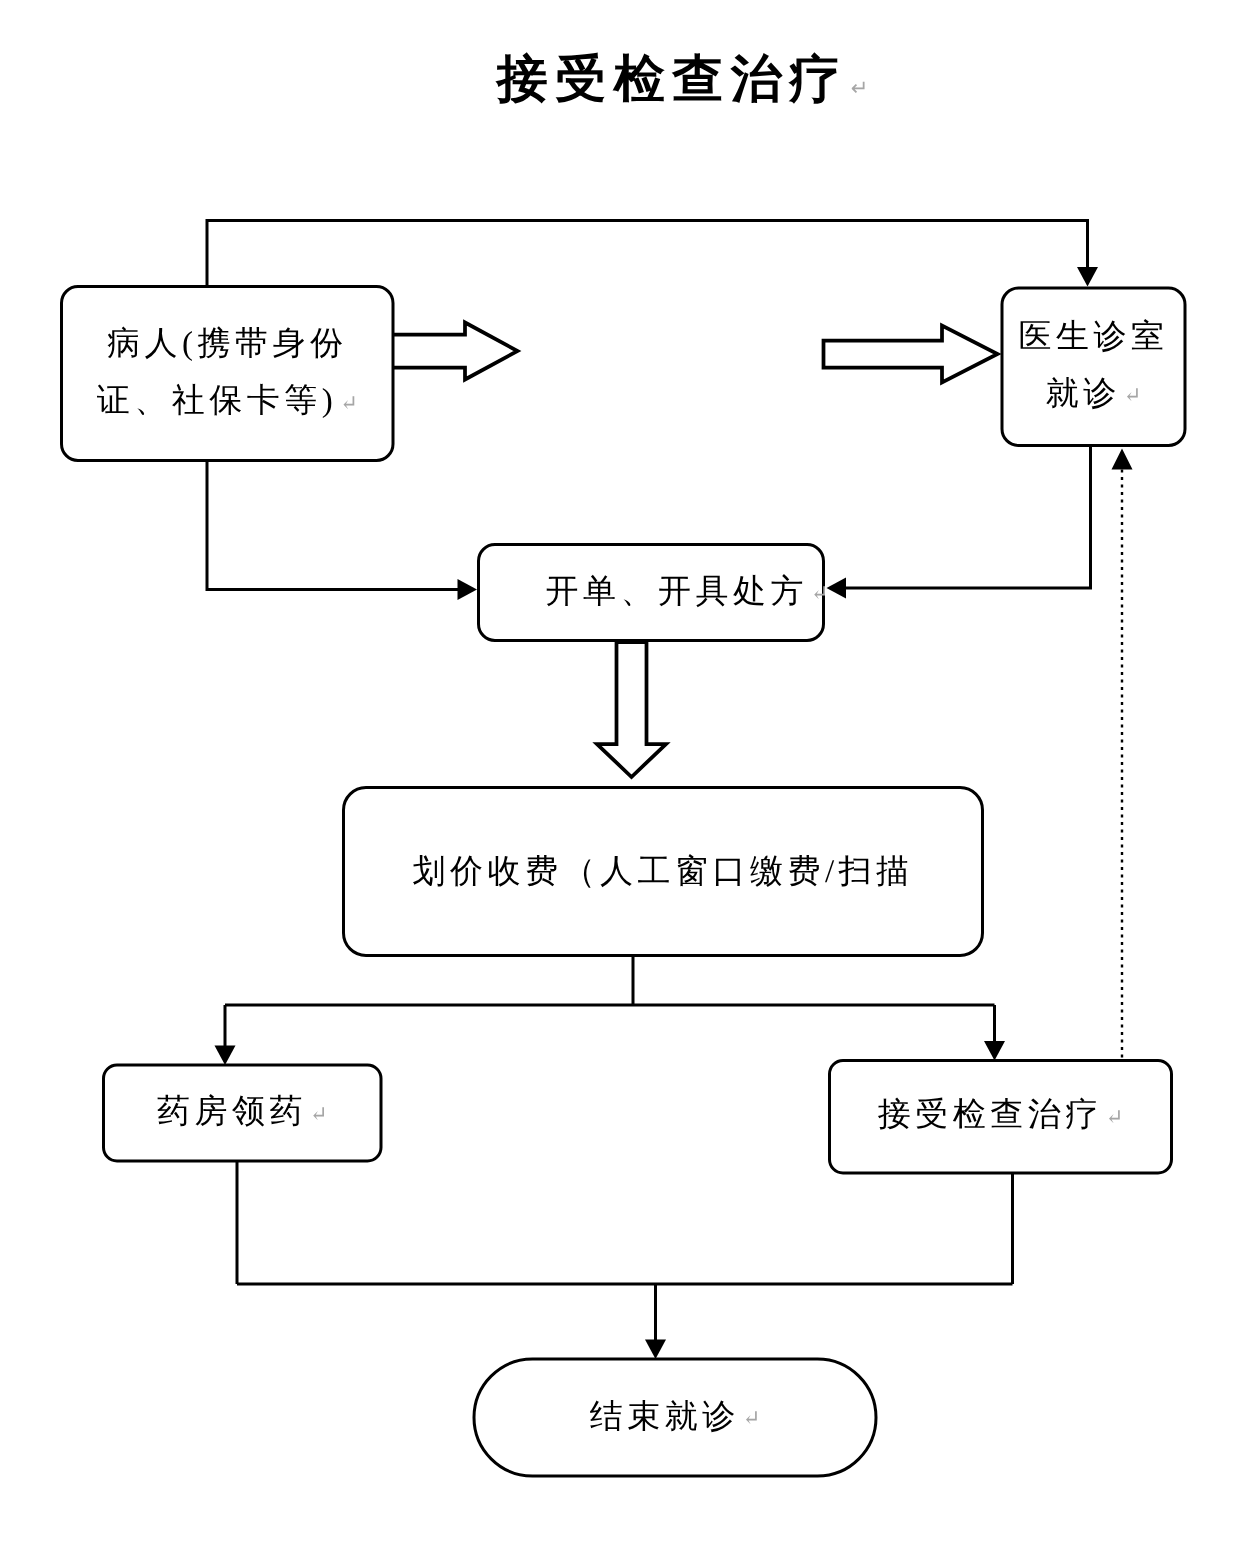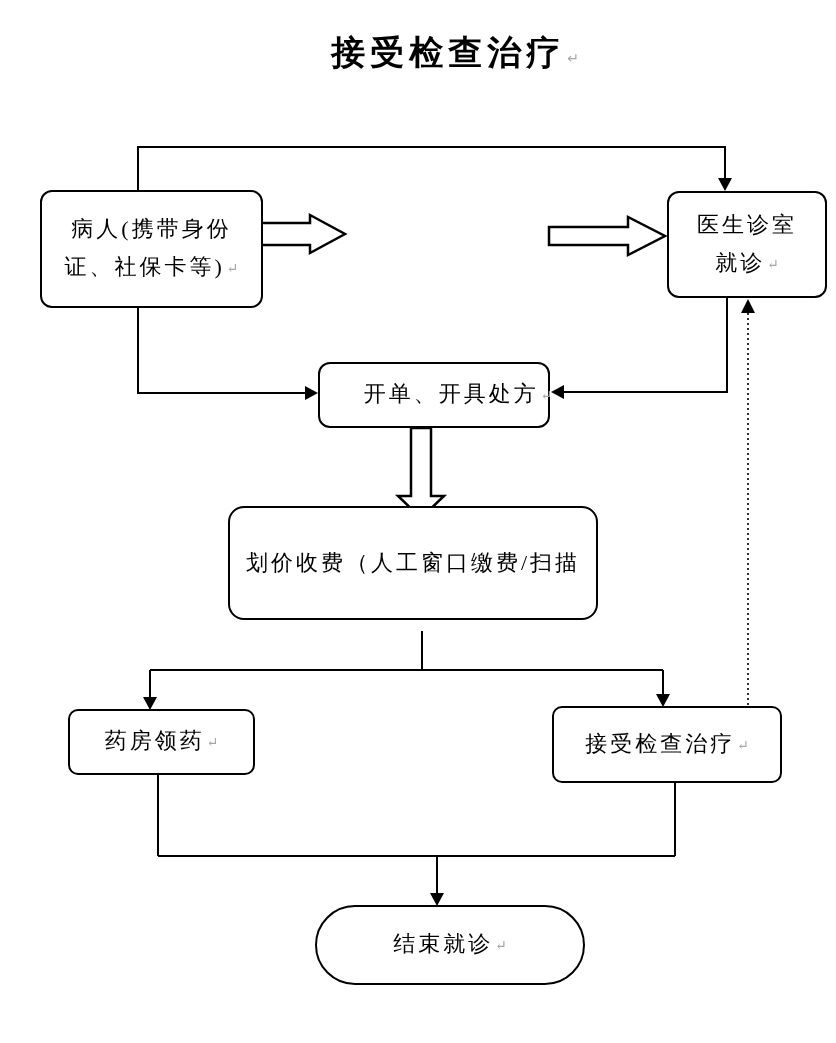--- a/index.html
+++ b/index.html
@@ -70,30 +70,30 @@
   </svg>
 
   <div id="title"><span>接受检查治疗</span><span class="rmark">↵</span></div>
 
   <div class="node" style="left:10px;top:190px;width:223px;height:118px;margin-left:30px;">
     <div class="line">病人(携带身份</div>
     <div class="line"><span>证、社保卡等)</span><span class="rmark">↵</span></div>
   </div>
 
 
-  <div class="node" style="left:667px;top:191px;width:160px;height:107px;">
+  <div class="node" style="left:667px;top:191px;width:124px;height:107px;">
     <div class="line">医生诊室</div>
     <div class="line"><span>就诊</span><span class="rmark">↵</span></div>
   </div>
 
   <div class="node" style="left:318px;top:362px;width:232px;height:66px;padding-left:48px;">
     <div class="line"><span>开单、开具处方</span><span class="rmark">↵</span></div>
   </div>
 
-  <div class="node big" style="left:228px;top:506px;width:370px;height:114px;">
+  <div class="node big" style="left:228px;top:524px;width:428px;height:114px;">
     <div class="line">划价收费（人工窗口缴费/扫描</div>
   </div>
 
   <div class="node" style="left:68px;top:709px;width:187px;height:66px;border-radius:10px;text-align:right;">
     <div class="line"><span>药房领药</span><span class="rmark">↵</span></div>
   </div>
 
   <div class="node" style="left:552px;top:706px;width:230px;height:77px;border-radius:10px;text-align:center;">
     <div class="line"><span>接受检查治疗</span><span class="rmark">↵</span></div>
   </div>

